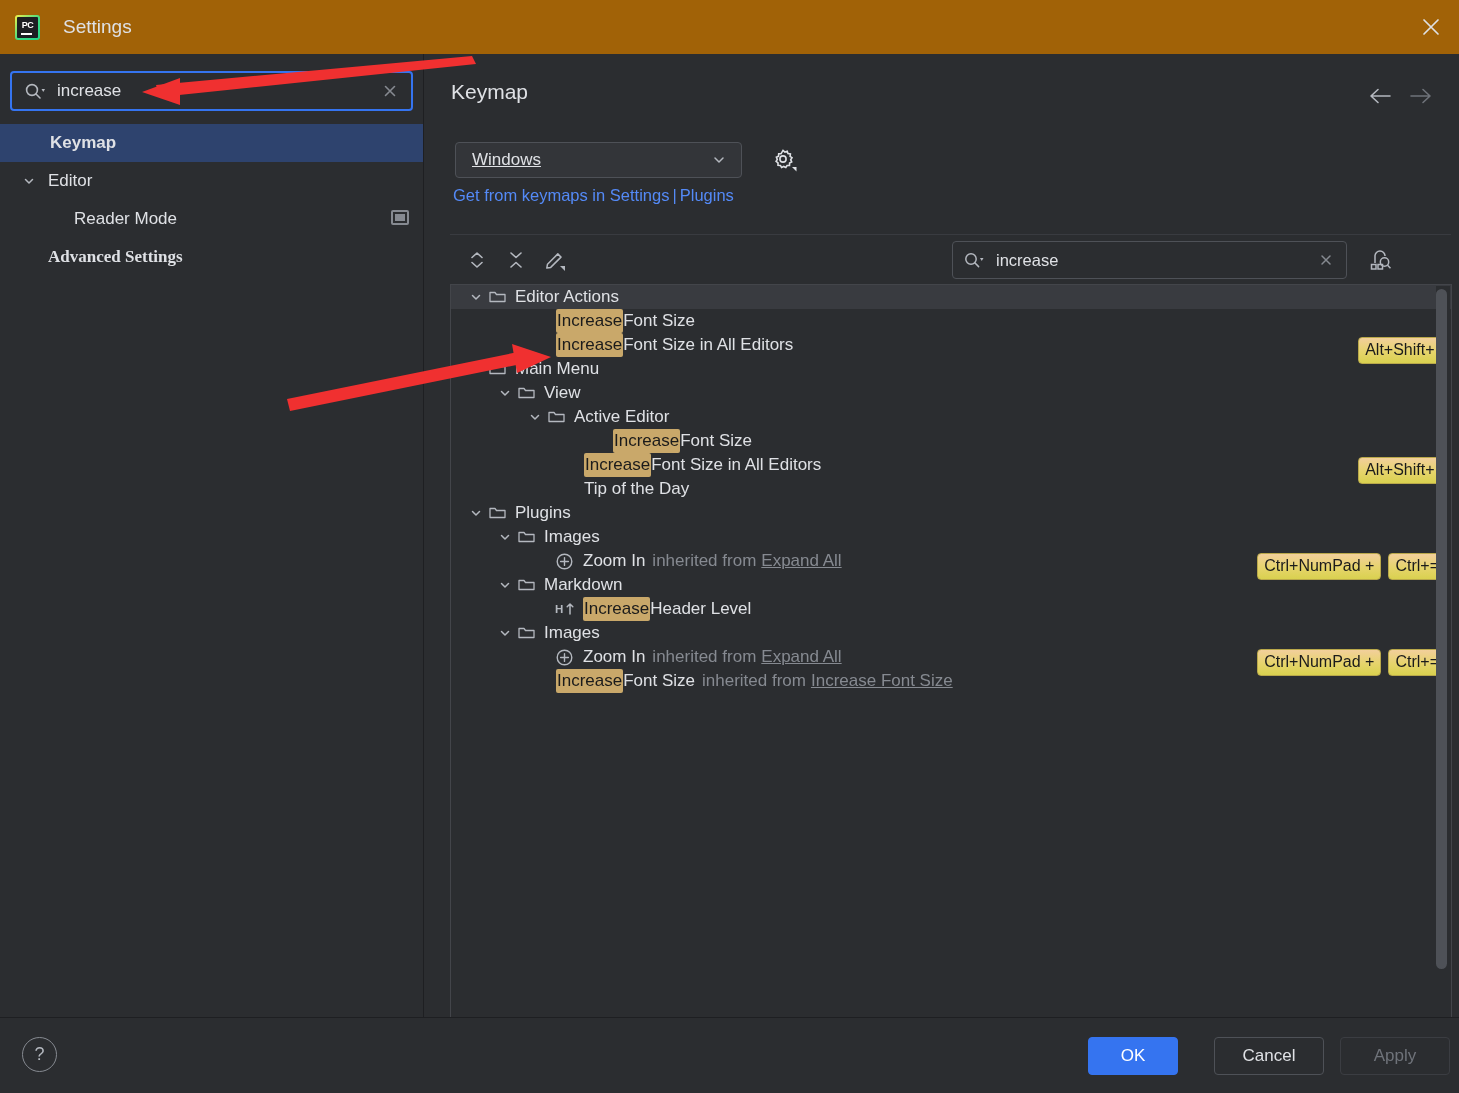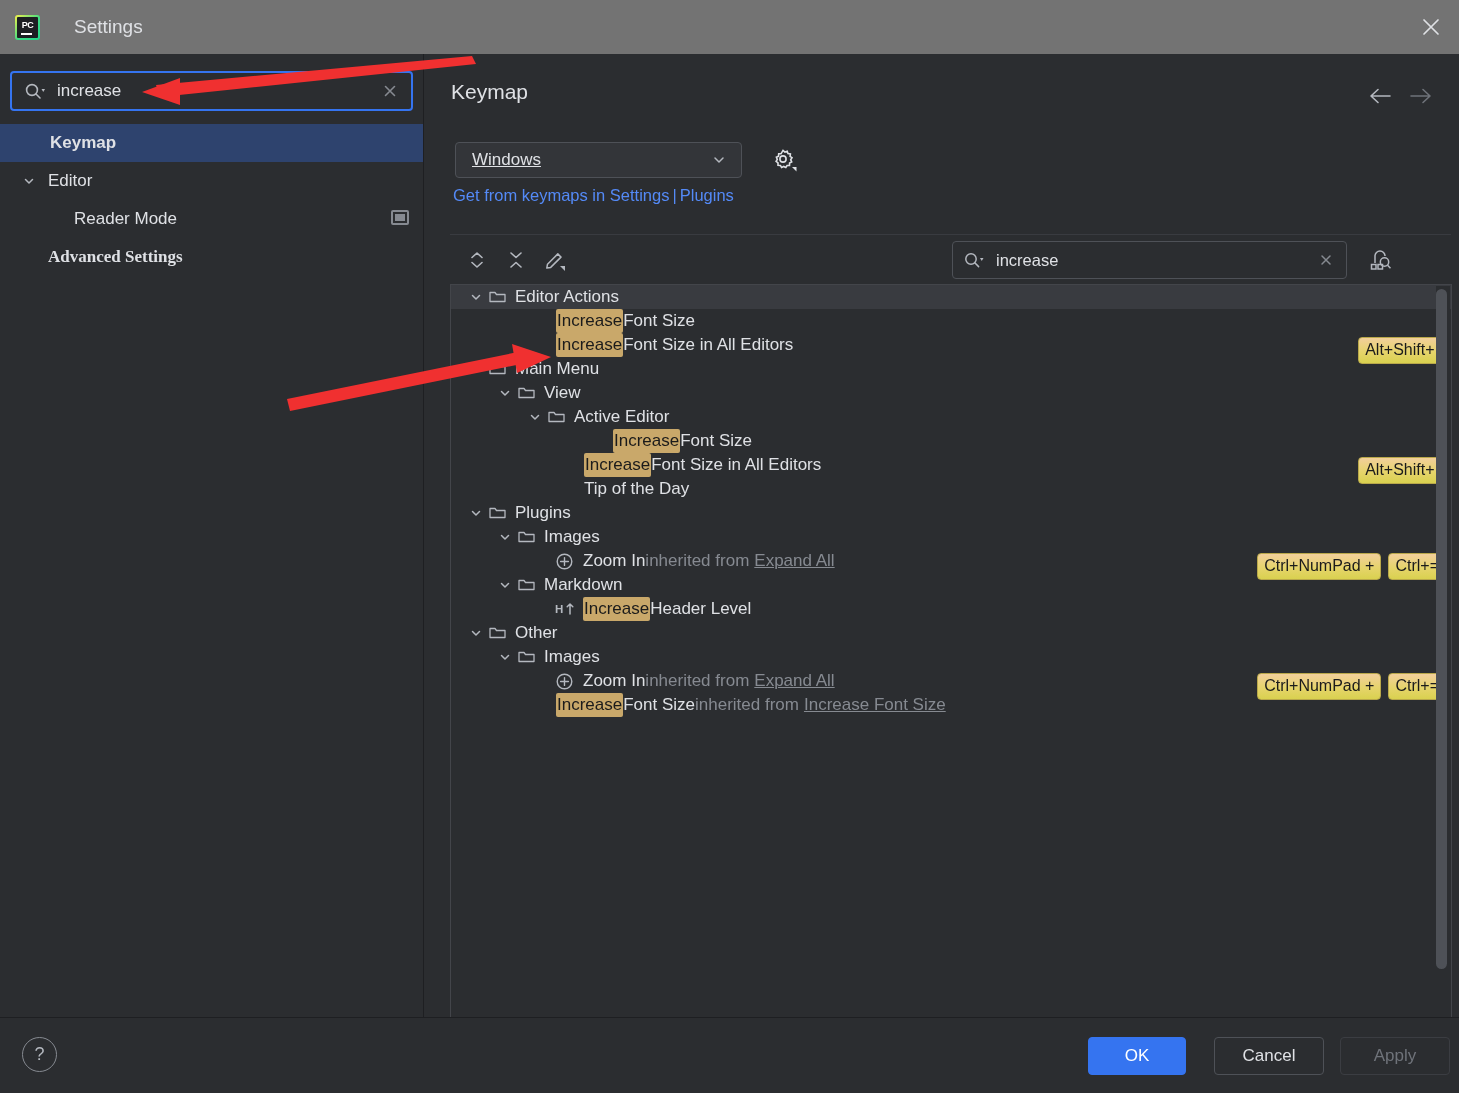--- a/index.html
+++ b/index.html
@@ -10,21 +10,21 @@
     width: 1459px; height: 1093px;
     font-family: "Liberation Sans", sans-serif;
     color: #dfe1e5;
     overflow: hidden;
     position: relative;
   }
 
   
   #titlebar {
     position: absolute; left: 0; top: 0; width: 1459px; height: 54px;
-    background: #737373;
+    background: #a16207;
     display: flex; align-items: center;
     border-bottom: 1px solid #1e1f22;
   }
   #pc-logo {
     width: 25px; height: 25px; margin-left: 15px;
     border-radius: 3px;
     background: linear-gradient(135deg, #f2f04a 0%, #3ddc84 55%, #21d789 100%);
     display: flex; align-items: center; justify-content: center;
     position: relative;
   }
@@ -37,21 +37,21 @@
     font-size: 9px; font-weight: bold; color: #fff;
     letter-spacing: -0.5px; line-height: 1;
     font-family: "Liberation Sans", sans-serif;
     margin-bottom: 3px;
   }
   #pc-logo i {
     position: absolute; z-index: 2; bottom: 5px; left: 6px;
     width: 11px; height: 2px; background: #fff;
   }
   #title-text {
-    margin-left: 34px; font-size: 19px; color: #dfe1e5;
+    margin-left: 23px; font-size: 19px; color: #dfe1e5;
   }
   #close-btn {
     position: absolute; right: 13px; top: 12px;
     width: 30px; height: 30px;
     display: flex; align-items: center; justify-content: center;
     cursor: pointer;
   }
 
   
   #left-pane {
@@ -211,21 +211,21 @@
   }
   .folder {
     width: 17px; height: 14px; margin-right: 9px;
     display: inline-flex; align-items: center; flex: 0 0 auto;
   }
   .hit {
     background: #c9a86a; color: #1b1b1b;
     padding: 2px 1px; border-radius: 2px;
   }
   .label { color: #dfe1e5; }
-  .inherit { color: #868a91; }
+  .inherit { color: #868a91; margin-left: 7px; }
   .inherit u { text-decoration: underline; }
   .plus-icon { margin-right: 9px; display: inline-flex; align-items: center; flex:0 0 auto;}
   .h-up {
     margin-right: 8px; font-size: 14px; font-weight: bold; color: #b4b8bf;
     display: inline-flex; align-items: center; flex: 0 0 auto;
   }
   .shortcuts {
     position: absolute; right: 5px; top: 4px;
     display: flex; gap: 7px; align-items: center;
   }
@@ -263,21 +263,21 @@
     display: flex; align-items: center; justify-content: center;
     font-size: 18px; color: #b4b8bf; cursor: pointer;
   }
   .btn {
     position: absolute; top: 19px; height: 38px;
     border-radius: 4px; box-sizing: border-box;
     display: flex; align-items: center; justify-content: center;
     font-size: 17px; cursor: pointer;
   }
   #ok-btn {
-    left: 1088px; width: 98px;
+    left: 1088px; width: 90px;
     background: #3574f0; color: #ffffff; border: 1px solid #3574f0;
   }
   #cancel-btn {
     left: 1214px; width: 110px;
     background: transparent; color: #dfe1e5; border: 1px solid #4e5157;
   }
   #apply-btn {
     left: 1340px; width: 110px;
     background: transparent; color: #6f737a; border: 1px solid #3b3d42;
   }
@@ -582,33 +582,20 @@
       <span class="h-up">
         <svg width="20" height="16" viewBox="0 0 20 16">
           <text x="0" y="12" font-family="Liberation Sans, sans-serif" font-size="11.5" font-weight="bold" fill="#b4b8bf">H</text>
           <path d="M15 13 L15 3 M12.2 5.8 L15 3 L17.8 5.8" stroke="#b4b8bf" stroke-width="1.5" fill="none" stroke-linecap="round" stroke-linejoin="round"></path>
         </svg>
       </span>
       <span class="hit">Increase</span>
         <span class="label"> Header Level</span>
     </div>
 
-    <div class="tree-row" style="padding-left:18px;">
-      <span class="chev">
-        <svg width="14" height="14" viewBox="0 0 14 14">
-            <path d="M3.5 5.5 L7 9 L10.5 5.5" stroke="#b4b8bf" stroke-width="1.5" fill="none" stroke-linecap="round" stroke-linejoin="round"></path>
-          </svg>
-      </span>
-      <span class="folder">
-        <svg width="17" height="14" viewBox="0 0 17 14">
-            <path d="M1 11.5 L1 2.5 L6 2.5 L7.5 4.5 L16 4.5 L16 11.5 Z" stroke="#b4b8bf" stroke-width="1.3" fill="none" stroke-linejoin="round"></path>
-          </svg>
-      </span>
-      <span class="label">Other</span>
-    </div>
 
     <div class="tree-row" style="padding-left:47px;">
       <span class="chev">
         <svg width="14" height="14" viewBox="0 0 14 14">
             <path d="M3.5 5.5 L7 9 L10.5 5.5" stroke="#b4b8bf" stroke-width="1.5" fill="none" stroke-linecap="round" stroke-linejoin="round"></path>
           </svg>
       </span>
       <span class="folder">
         <svg width="17" height="14" viewBox="0 0 17 14">
             <path d="M1 11.5 L1 2.5 L6 2.5 L7.5 4.5 L16 4.5 L16 11.5 Z" stroke="#b4b8bf" stroke-width="1.3" fill="none" stroke-linejoin="round"></path>

